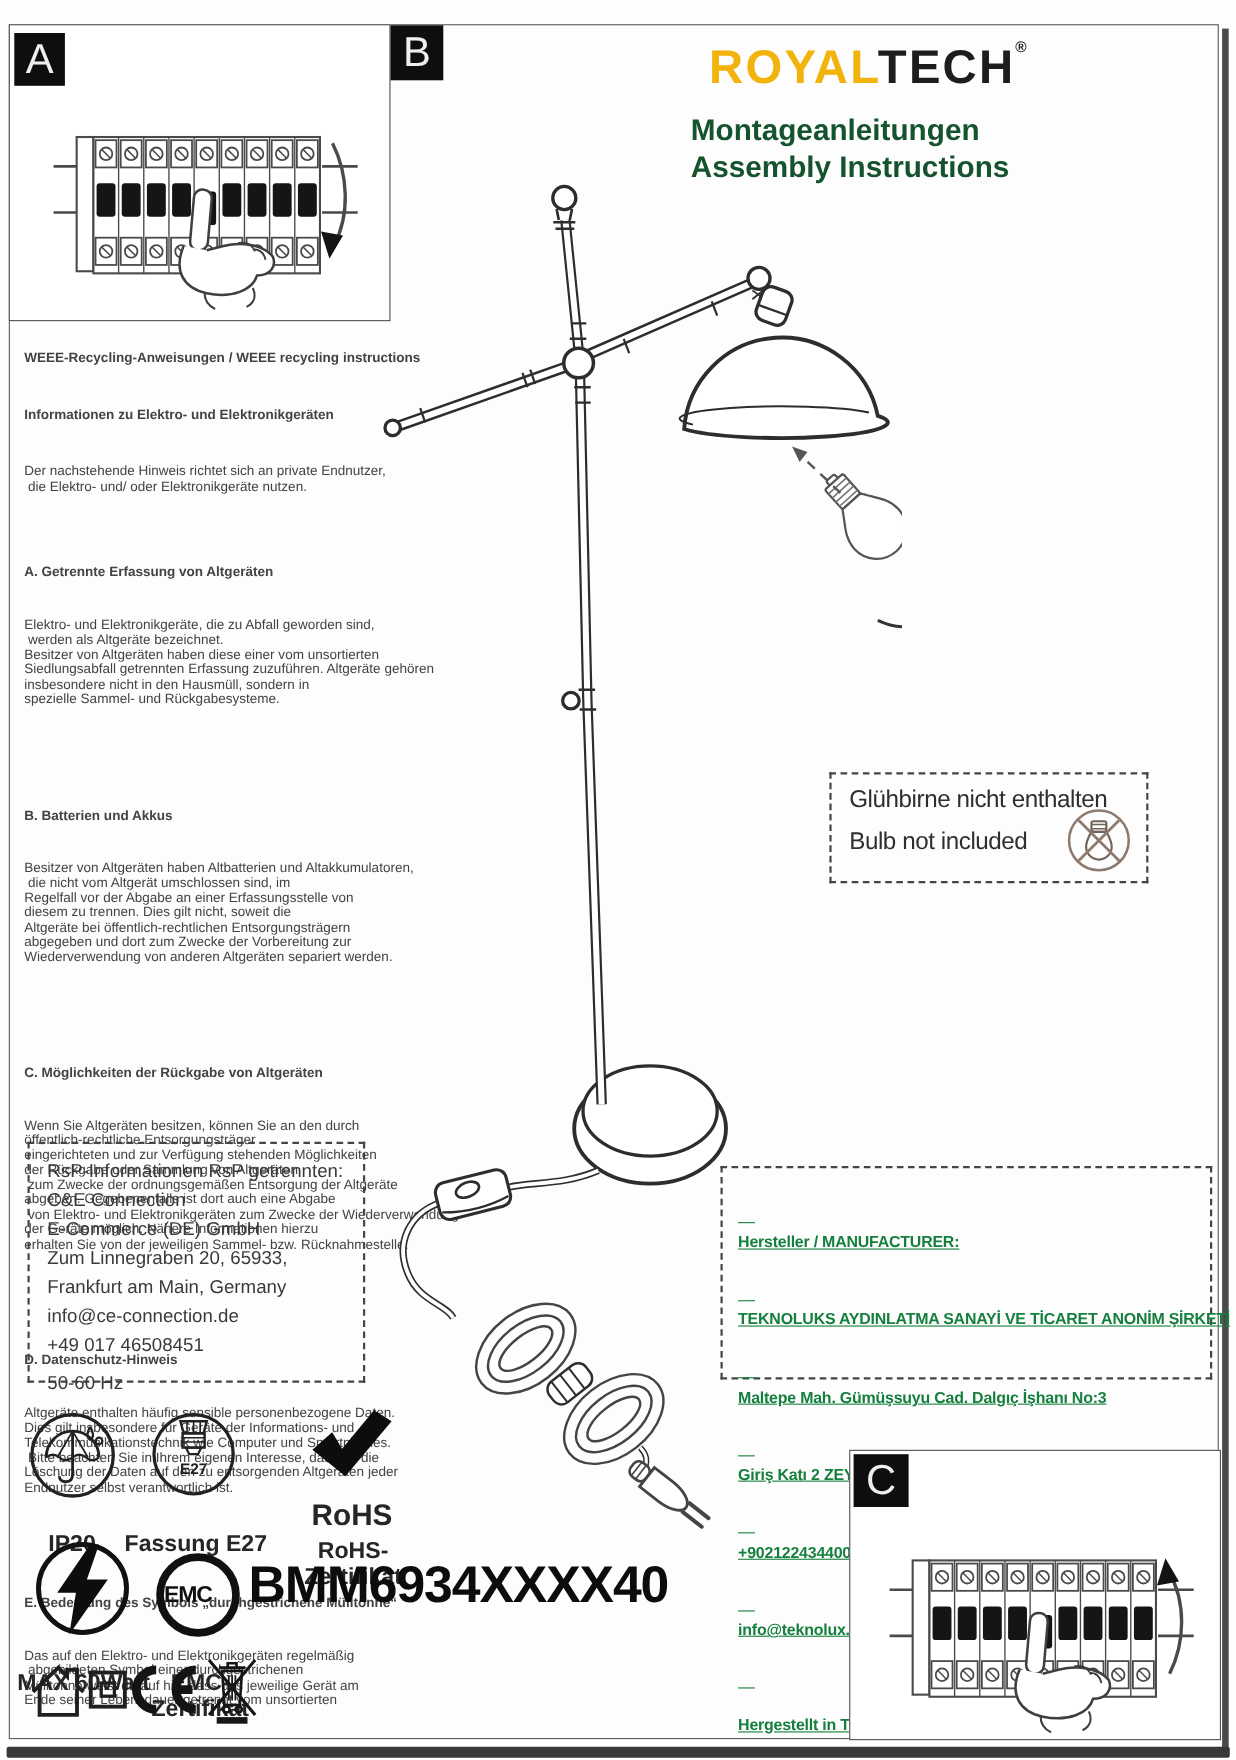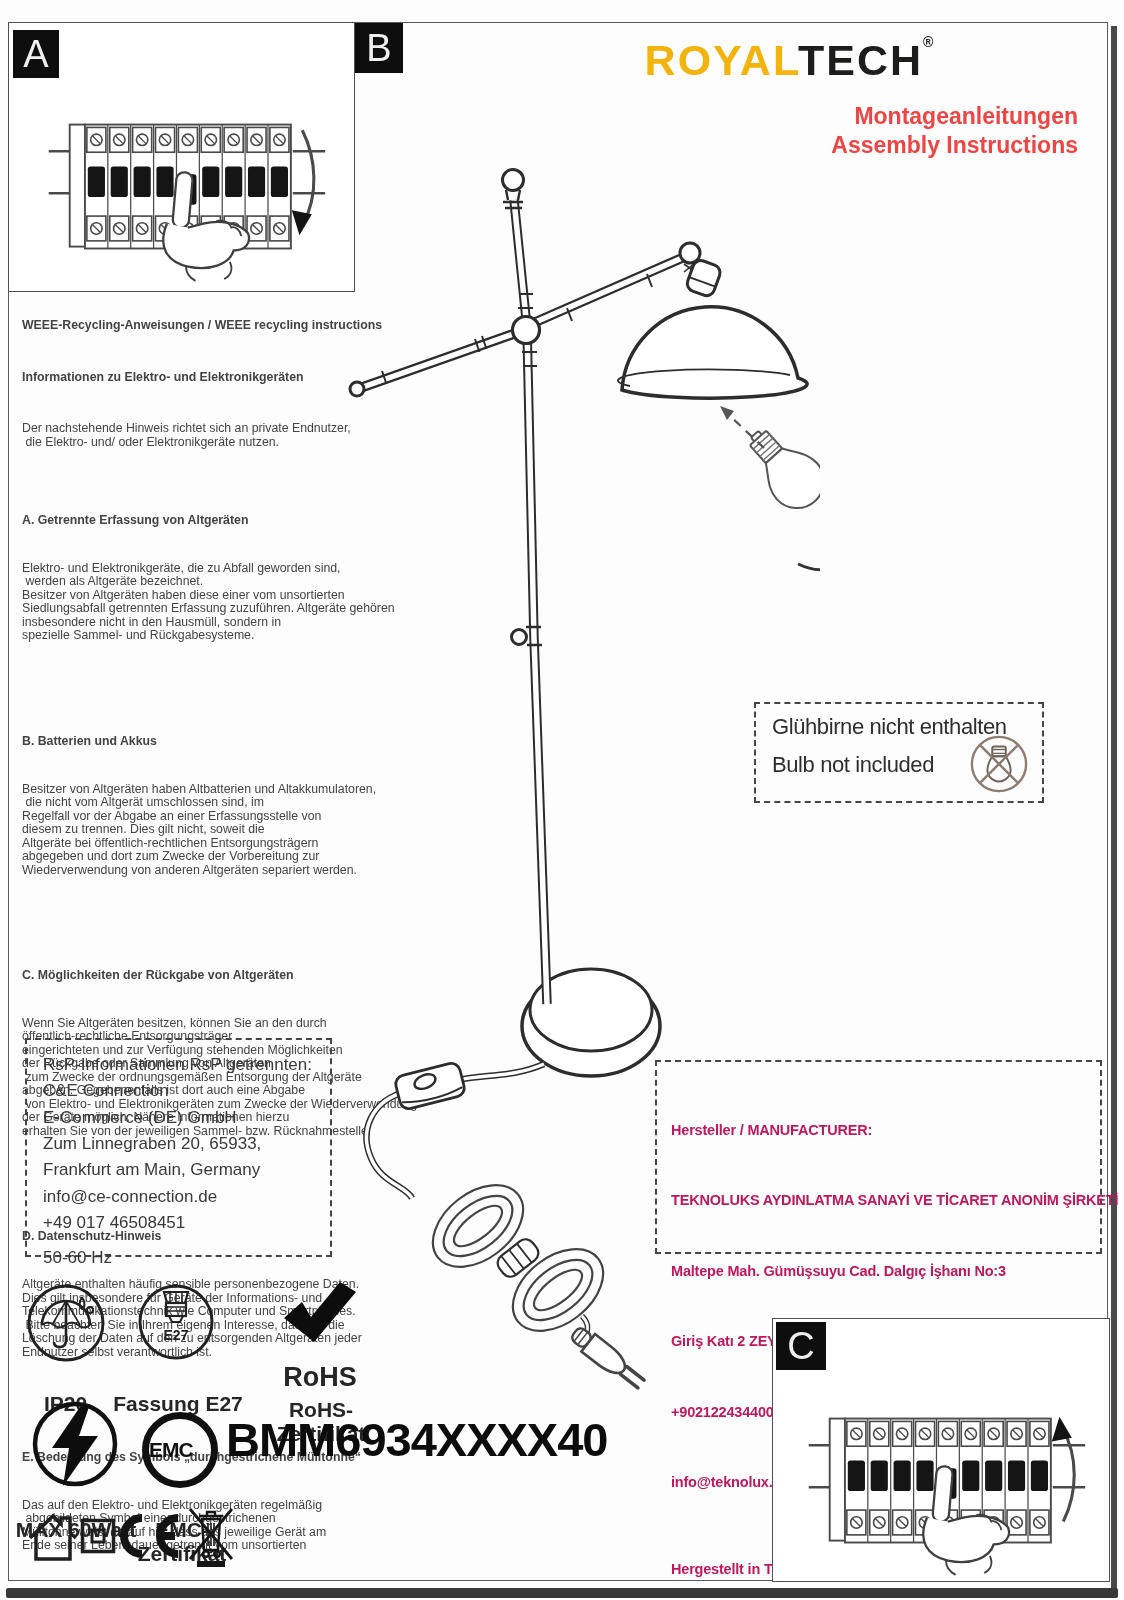--- a/index.html
+++ b/index.html
@@ -13,37 +13,37 @@
   
   .panel-box{position:absolute;border:1px solid #4f4f4f;background:#fff;}
   .label-sq{position:absolute;background:#0e0e0e;color:#efefef;display:flex;align-items:center;
             justify-content:center;font-size:38px;font-weight:400;}
   
   .brand{position:absolute;left:500px;top:34px;width:578px;text-align:center;
          font-size:43px;font-weight:700;letter-spacing:2px;white-space:nowrap;}
   .brand .royal{color:#F2B30D;}
   .brand .tech{color:#1d1d1b;}
   .brand .reg{font-size:14px;vertical-align:28px;color:#1d1d1b;letter-spacing:0;}
-  .doc-title{position:absolute;left:628px;top:102px;width:450px;text-align:right;
-             font-size:23px;font-weight:700;color:#ef4444;line-height:1.25;}
+  .doc-title{position:absolute;left:628px;top:102px;width:450px;
+             font-size:27px;font-weight:700;color:#14532d;line-height:1.25;}
   
   .weee{position:absolute;left:22px;top:292px;width:470px;font-size:12.3px;line-height:1.1;
         white-space:pre;color:#434343;}
   .weee .h{font-weight:700;}
   .weee .ttl{font-weight:700;}
   .mt{margin-top:11px;}
   .mb{margin-bottom:7px;}
   
   .dash-box{position:absolute;border:2px dashed #454545;background:transparent;box-sizing:border-box;}
   .bulb-box-l1{position:absolute;left:16px;top:10px;font-size:22px;letter-spacing:-0.4px;color:#2e2e2e;}
   .bulb-box-l2{position:absolute;left:16px;top:48px;font-size:22px;letter-spacing:-0.4px;color:#2e2e2e;}
   .rsp{padding:12px 4px 0 16px;font-size:17px;line-height:1.55;color:#3a3a3a;}
   .rsp .gap{margin-top:9px;}
   .mfg{padding:10px 4px 0 14px;font-size:14.5px;line-height:1.62;font-weight:700;
-       letter-spacing:-0.2px;color:#be185d;white-space:pre;}
+       letter-spacing:-0.2px;color:#15803d;white-space:pre;text-decoration:underline;}
   .mfg .gap{margin-top:16px;}
   
   .lbl{position:absolute;font-weight:700;color:#262626;text-align:center;margin-top:28px;}
   .emc-circle{position:absolute;left:142px;top:1412px;width:76px;height:76px;border:7px solid #101010;
               border-radius:50%;display:flex;align-items:center;justify-content:flex-start;
               font-weight:700;font-size:21px;color:#101010;box-sizing:border-box;letter-spacing:-1px;}
   .model{position:absolute;left:226px;top:1412px;font-size:47px;font-weight:700;color:#0c0c0c;
          letter-spacing:-1px;white-space:nowrap;}
   svg{display:block;}
 </style>

